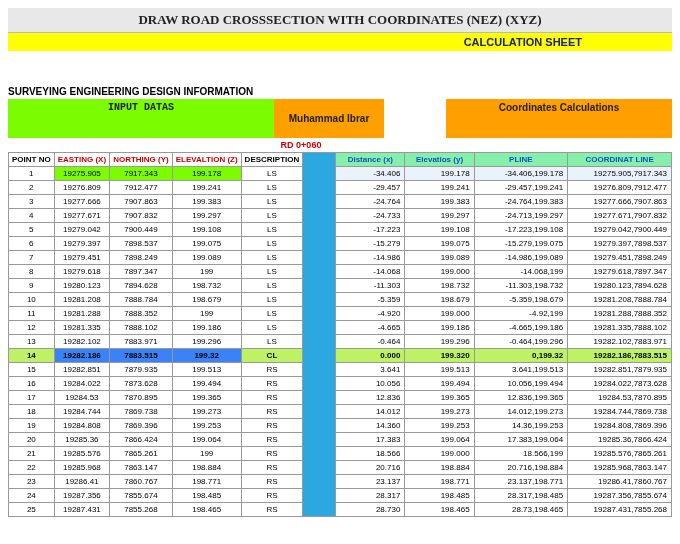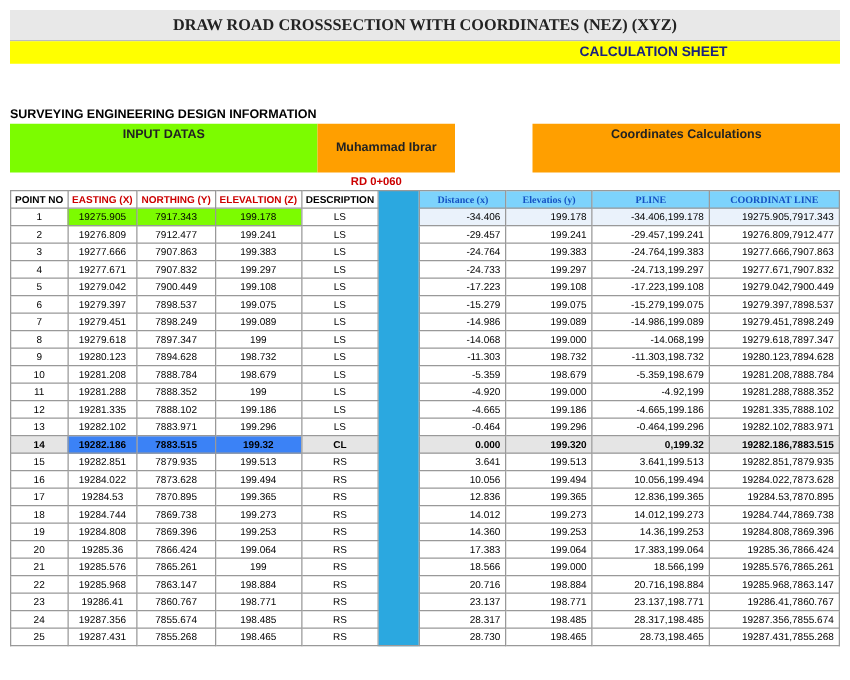--- a/index.html
+++ b/index.html
@@ -40,22 +40,23 @@
     display: flex;
     align-items: stretch;
     margin-top: 2px;
   }
   .input-datas {
     background: #7cfc00;
     text-align: center;
     font-weight: bold;
     color: #222;
     flex: 0 0 238px;
-    padding: 3px 4px;
+    padding: 3px 14px;
     font-size: 10px;
+    font-family: Liberation Mono, monospace;
   }
   .author {
     background: #ff9f00;
     text-align: center;
     font-weight: bold;
     flex: 0 0 110px;
     padding: 14px 0;
     font-size: 10px;
     color: #222;
   }
@@ -114,28 +115,28 @@
   .left-tbl col.desc { width: 65px; }
 
   .mid-strip {
     width: 32px;
     background: #2ba8e0;
     align-self: stretch;
     border-top: 1px solid #999;
     border-bottom: 1px solid #999;
   }
   .right-tbl { flex: 1; }
-  .right-tbl th { color: #1452c4; background: #7dd3fc; font-family: Liberation Serif, serif; }
+  .right-tbl th { color: #1452c4; background: #86efac; }
   .right-tbl td { text-align: right; padding-right: 4px; }
   .right-tbl col.w1 { width: 70px;}
   .right-tbl col.w2 { width: 70px;}
   .right-tbl col.w3 { width: 95px;}
   .right-tbl col.w4 { width: 105px;}
 
-  tr.hl td { background: #e5e5e5; font-weight: bold; }
+  tr.hl td { background: #bef264; font-weight: bold; }
   tr.hl td.gcell { background: #3b82f6; }
   tr.first-data td.gcell { background: #7cfc00; }
 
   .right-tbl tr.first-data td { background: #eaf2fb; }
 </style>
 </head>
 <body>
 
 <div class="title">DRAW ROAD CROSSSECTION WITH COORDINATES (NEZ) (XYZ)</div>
 <div class="calc-row">CALCULATION SHEET</div>

